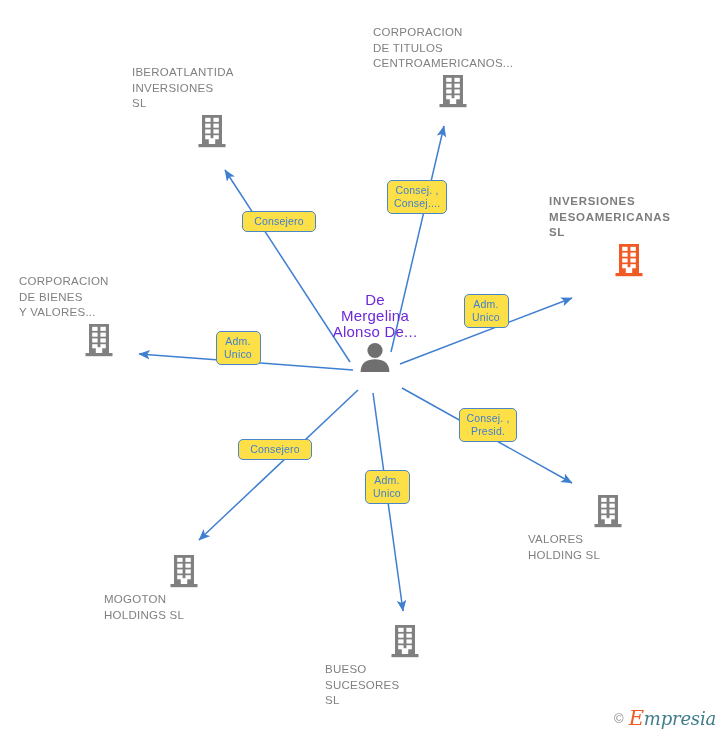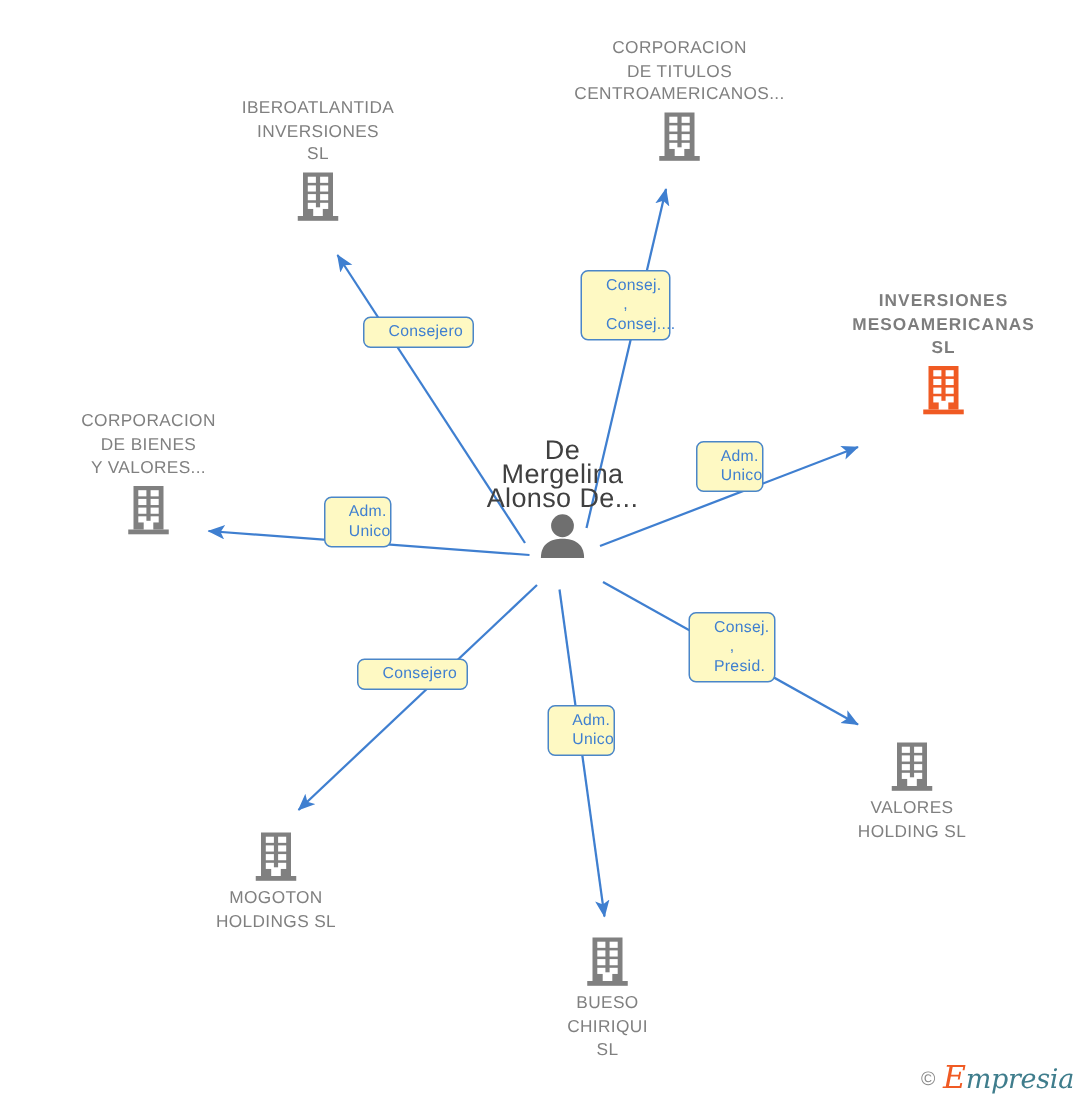--- a/index.html
+++ b/index.html
@@ -25,21 +25,21 @@
     width: 728px;
     height: 740px;
     pointer-events: none;
   }
 
   
   .node {
     position: absolute;
     width: 160px;
     margin-left: -80px;   
-    text-align: center;
+    text-align: left;
     line-height: 15.5px;
   }
   .node-label {
     font-size: 11.5px;
     color: #808080;
     letter-spacing: .25px;
     white-space: pre-line;
   }
   .node-label.highlight {
     font-weight: bold;
@@ -54,37 +54,37 @@
   .node.below .node-label { margin-top: 1px; }
 
   
   #person-node {
     position: absolute;
     width: 170px;
     margin-left: -85px;
     text-align: center;
   }
   #person-node .node-label {
-    font-size: 18px;
-    color: #404040;
+    font-size: 15px;
+    color: #6d28d9;
     line-height: 16px;
   }
 
   
   .edge-label {
     position: absolute;
     box-sizing: border-box;
-    background: #fef9c3;
+    background: #fde047;
     border: 1px solid #4a86c8;
     border-radius: 5px;
     color: #3f7fd0;
     font-size: 10.5px;
     line-height: 13px;
     text-align: center;
-    padding: 3px 16px;
+    padding: 3px 6px;
     white-space: pre-line;
     letter-spacing: .2px;
   }
 
   
   #watermark {
     position: absolute;
     right: 12px;
     bottom: 10px;
     display: flex;
@@ -224,21 +224,21 @@
               <rect x="16.4" y="3.8" width="5.4" height="4.1" fill="#ffffff"></rect>
               <rect x="8.2" y="9.6" width="5.4" height="4.1" fill="#ffffff"></rect>
               <rect x="16.4" y="9.6" width="5.4" height="4.1" fill="#ffffff"></rect>
               <rect x="8.2" y="15.4" width="5.4" height="4.1" fill="#ffffff"></rect>
               <rect x="16.4" y="15.4" width="5.4" height="4.1" fill="#ffffff"></rect>
               <rect x="8.2" y="21.2" width="5.4" height="4.1" fill="#ffffff"></rect>
               <rect x="16.4" y="21.2" width="5.4" height="4.1" fill="#ffffff"></rect>
               <rect x="11.8" y="24.2" width="6.4" height="5.8" fill="#ffffff"></rect>
             </g>
           </svg></span><div class="node-label">BUESO
-CHIRIQUI
+SUCESORES
 SL</div></div>
       <div class="node below" style="left: 608px; top: 492px;"><span><svg class="node-icon" width="30" height="34" viewBox="0 0 30 34">
             <g fill="#808080">
               <rect x="5" y="1" width="20" height="29"></rect>
               <rect x="1.5" y="30" width="27" height="3.2"></rect>
               <rect x="8.2" y="3.8" width="5.4" height="4.1" fill="#ffffff"></rect>
               <rect x="16.4" y="3.8" width="5.4" height="4.1" fill="#ffffff"></rect>
               <rect x="8.2" y="9.6" width="5.4" height="4.1" fill="#ffffff"></rect>
               <rect x="16.4" y="9.6" width="5.4" height="4.1" fill="#ffffff"></rect>
               <rect x="8.2" y="15.4" width="5.4" height="4.1" fill="#ffffff"></rect>

